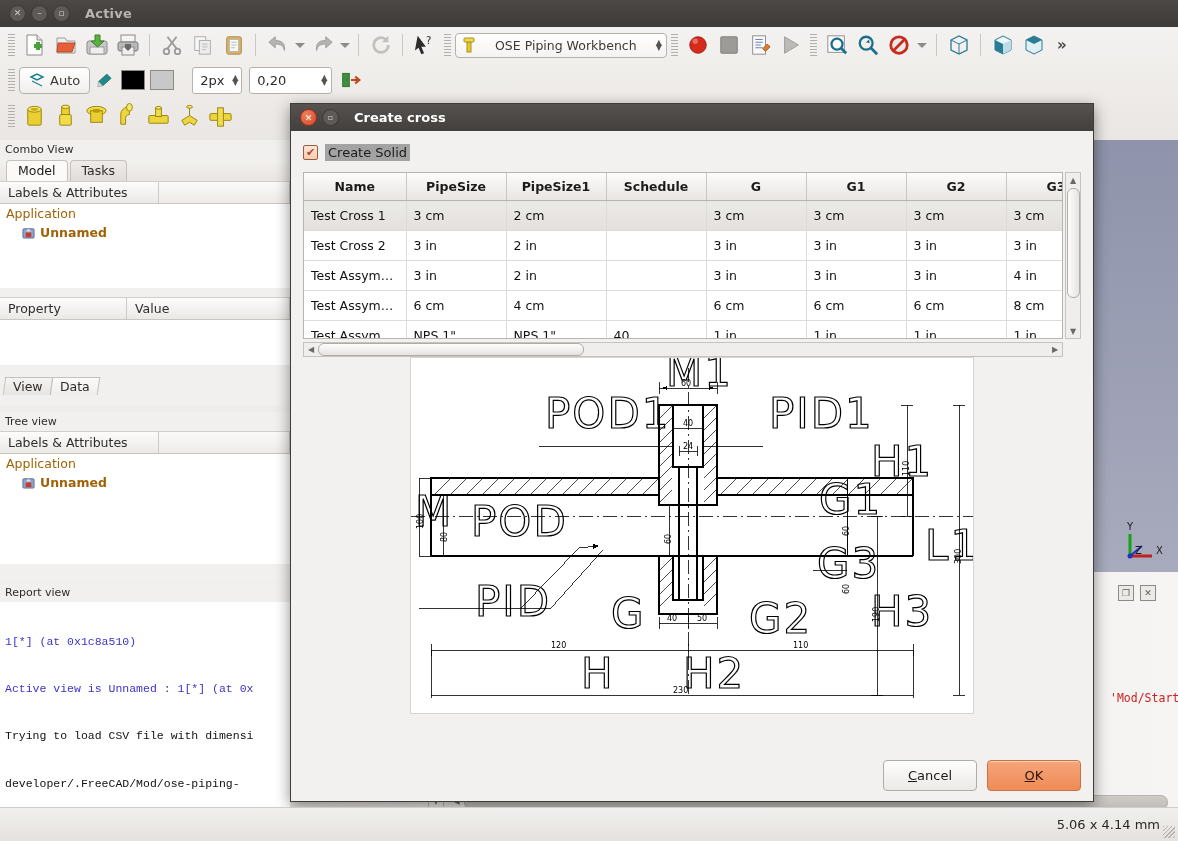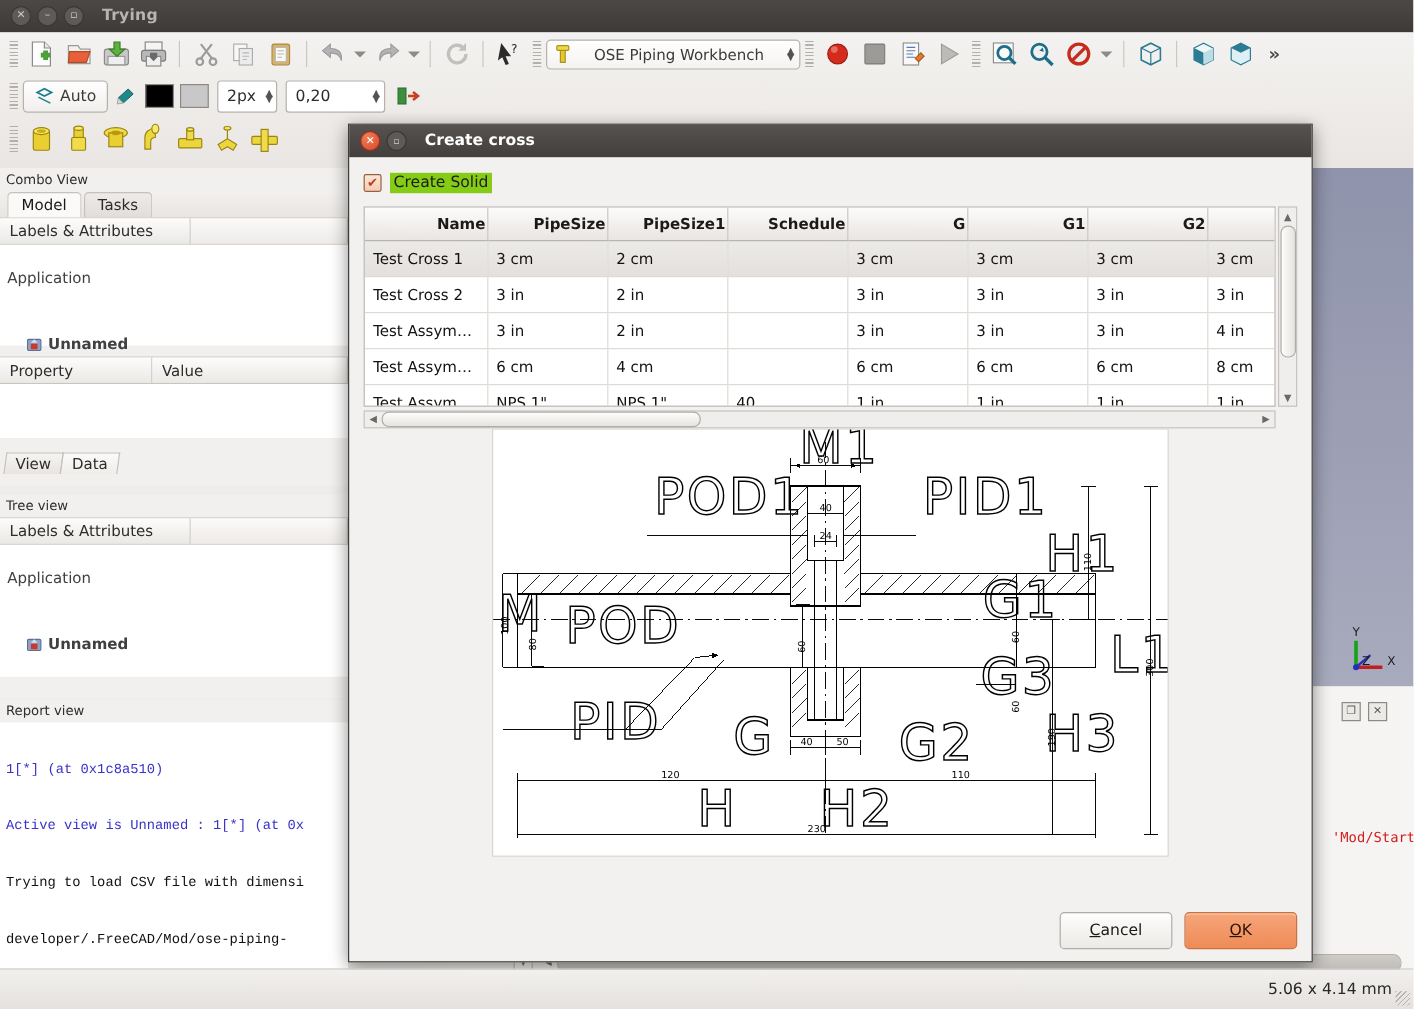--- a/index.html
+++ b/index.html
@@ -89,21 +89,21 @@
   .dockhdr {
     display:flex; background: linear-gradient(to bottom,#fbfaf9,#ebe8e5);
     border-top:1px solid #d2cfcb; border-bottom:1px solid #c9c6c2;
   }
   .dockhdr .cell {
     font-size: 12.5px; color:#2f2d2b; padding: 3px 8px;
     border-right:1px solid #cdcac6;
     background: linear-gradient(to bottom,#fdfcfb,#ebe9e6);
   }
   .treebody { background:#ffffff; }
-  .treerow { font-size:12.5px; color:#404040; padding:20px 6px; }
+  .treerow { font-size:12.5px; color:#a16207; padding:2px 6px; }
   .treerow.child { display:flex; align-items:center; gap:5px; padding-left:22px; font-weight:bold; }
 
   .tabrow { display:flex; align-items:flex-end; height:22px; padding-left:6px;
             background: linear-gradient(to bottom,#f3f1ef,#e8e5e2); }
   .tab {
     font-size:12.5px; color:#2f2d2b; padding:2px 11px 3px 11px;
     border:1px solid #c5c2be; border-bottom:none;
     border-radius:4px 4px 0 0;
     background: linear-gradient(to bottom,#eeebe8,#e0ddda);
     margin-right:2px;
@@ -155,31 +155,31 @@
 
   .dlg-body { padding: 10px 12px 0 12px; }
 
   .chk-line { display:flex; align-items:center; gap:7px; margin: 3px 0 11px 0; }
   .chkbox {
     width:13px; height:13px; border:1px solid #9a5c3a; border-radius:2px;
     background: linear-gradient(to bottom,#fbe6d8,#f3cdb4);
     display:flex; align-items:center; justify-content:center;
     color:#c0401c; font-size:11px; line-height:1;
   }
-  .chk-label { font-size:13px; color:#1e1c1a; background:#84cc16; padding:1px 3px; }
+  .chk-label { font-size:13px; color:#1e1c1a; background:#a3a3a3; padding:1px 3px; }
 
   
   .tblwrap { position:relative; width:778px; height:167px; }
   .tbl { border:1px solid #b8b5b1; width:760px; height:167px; overflow:hidden; background:#fff; box-sizing:border-box; }
   table.grid { border-collapse:collapse; width:100%; table-layout:fixed; }
   table.grid th {
     font-size:12.5px; color:#1c1a18; font-weight:bold; height:25px;
     background: linear-gradient(to bottom,#fdfcfb 0%,#e8e5e2 100%);
     border-right:1px solid #cac7c3; border-bottom:1px solid #b9b6b2;
-    text-align:right;
+    text-align:center;
   }
   table.grid td {
     font-size:12.5px; color:#141210; height:29px; padding:0 7px;
     border-right:1px solid #dedbd7; border-bottom:1px solid #dedbd7;
     white-space:nowrap; overflow:hidden; text-overflow:ellipsis;
   }
   table.grid tr.sel td {
     background: linear-gradient(to bottom,#eceae7 0%,#e3e0dd 100%);
   }
   .vsb {
@@ -246,21 +246,21 @@
 <body>
 
 <div id="app">
 
   <div class="titlebar">
     <div class="wbtns">
       <div class="wbtn">✕</div>
       <div class="wbtn">–</div>
       <div class="wbtn">▫</div>
     </div>
-    <div class="wtitle">Trying</div>
+    <div class="wtitle">Active</div>
   </div>
 
   <div class="toolbars">
 
     <div class="tbrow">
       <div class="grip"></div>
 
       <div class="tbtn">
         <svg class="ico" width="24" height="24" viewBox="0 0 24 24">
           <path d="M4 2h10l5 5v15H4z" fill="#fdfdfd" stroke="#8a8a8a"></path>
@@ -458,21 +458,21 @@
         <span>Auto</span>
       </div>
       <div class="tbtn">
         <svg class="ico" width="22" height="20" viewBox="0 0 24 24">
           <path d="M3 14l10-9 5 5-10 9z" fill="#1c8a8a" stroke="#136565"></path>
           <path d="M3 14l-1 6 6-1z" fill="#d8d6d3" stroke="#a9a7a4"></path>
         </svg>
       </div>
       <div class="swatch" style="background:#000000"></div>
       <div class="swatch" style="background:#c8c8c8;margin-left:5px"></div>
-      <div class="numbox" style="margin-left:7px">
+      <div class="numbox" style="margin-left:18px">
         <span class="v">2px</span>
         <span class="spin" style="margin-left:6px">
             <span>▲</span>
             <span>▼</span>
           </span>
       </div>
       <div class="numbox" style="margin-left:7px">
         <span class="v wide">0,20</span>
         <span class="spin" style="margin-left:6px">
             <span>▲</span>

